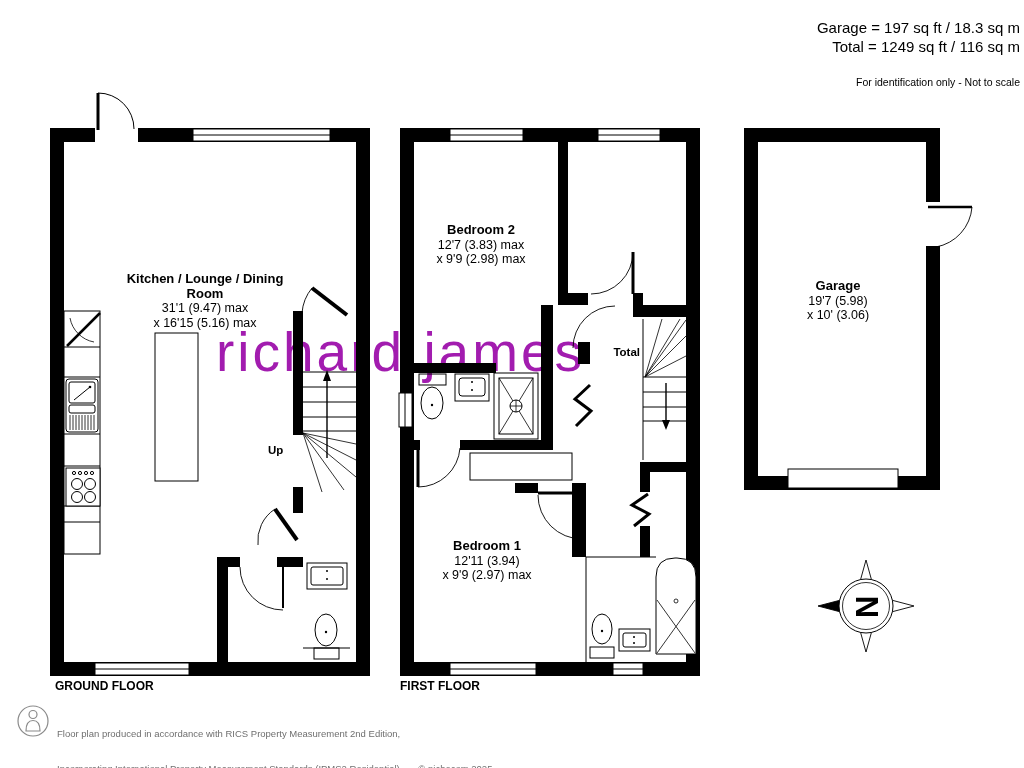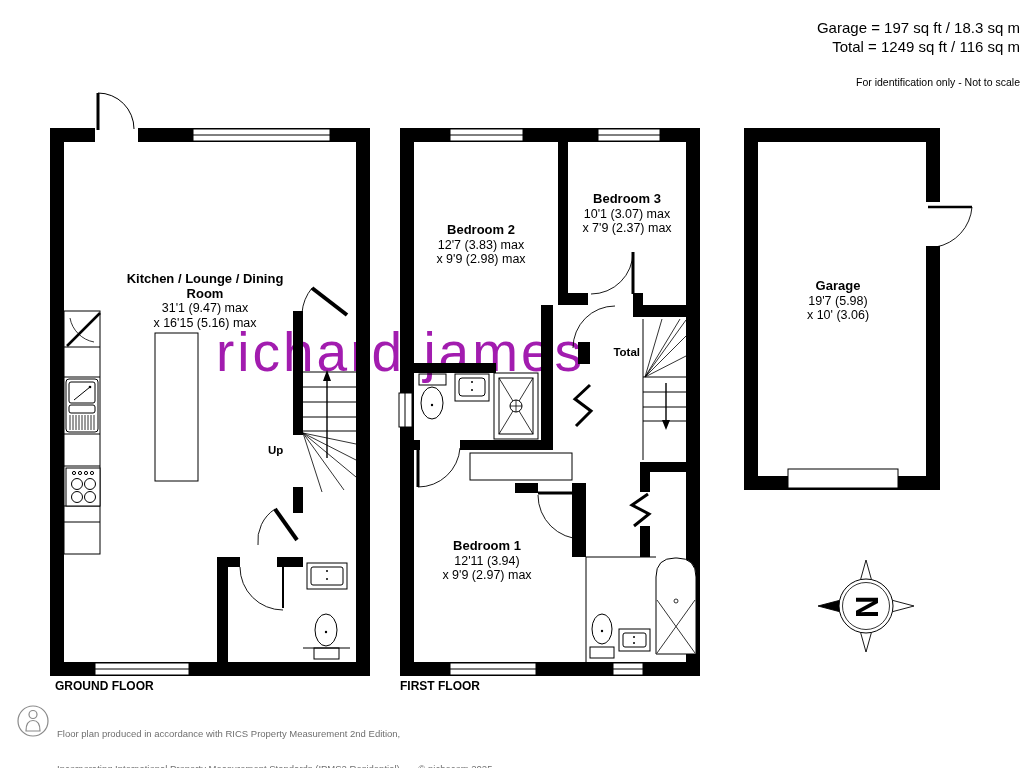--- a/index.html
+++ b/index.html
@@ -311,25 +311,20 @@
   <div class="abs room-label" style="left:125px;top:272px;width:160px;">
     <div class="rname">Kitchen / Lounge / Dining Room</div>
     <div>31'1 (9.47) max</div>
     <div>x 16'15 (5.16) max</div>
   </div>
   <div class="abs room-label" style="left:401px;top:223px;width:160px;">
     <div class="rname">Bedroom 2</div>
     <div>12'7 (3.83) max</div>
     <div>x 9'9 (2.98) max</div>
   </div>
-  <div class="abs room-label" style="left:547px;top:192px;width:160px;">
-    <div class="rname">Bedroom 3</div>
-    <div>10'1 (3.07) max</div>
-    <div>x 7'9 (2.37) max</div>
-  </div>
   <div class="abs room-label" style="left:407px;top:539px;width:160px;">
     <div class="rname">Bedroom 1</div>
     <div>12'11 (3.94)</div>
     <div>x 9'9 (2.97) max</div>
   </div>
   <div class="abs room-label" style="left:758px;top:279px;width:160px;">
     <div class="rname">Garage</div>
     <div>19'7 (5.98)</div>
     <div>x 10' (3.06)</div>
   </div>

